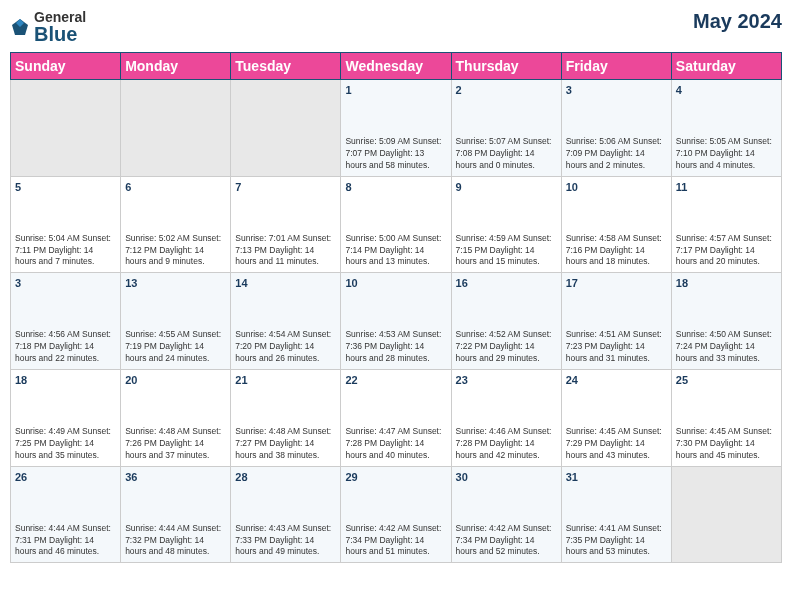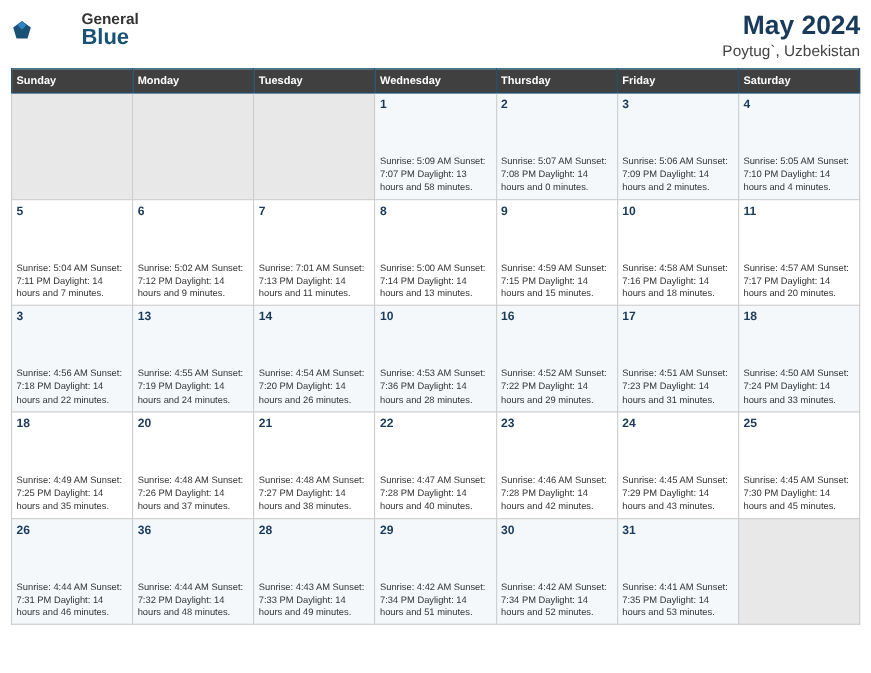--- a/index.html
+++ b/index.html
@@ -18,21 +18,20 @@
     }
     .header {
       display: flex;
       justify-content: space-between;
       align-items: flex-start;
       margin-bottom: 8px;
     }
     .logo {
       display: flex;
       align-items: center;
-      gap: 40px;
     }
     .logo-text {
       display: flex;
       flex-direction: column;
       line-height: 1;
     }
     .logo-general {
       font-size: 14px;
       font-weight: bold;
       color: #333;
@@ -44,37 +43,37 @@
     }
     .logo-icon {
       width: 20px;
       height: 20px;
       margin-right: 4px;
     }
     .title-block {
       text-align: right;
     }
     .cal-title {
-      font-size: 24px;
+      font-size: 20px;
       font-weight: bold;
       color: #1a3a5c;
     }
     .cal-subtitle {
       font-size: 14px;
       color: #444;
     }
     table {
       width: 100%;
       border-collapse: collapse;
       table-layout: fixed;
     }
     thead th {
-      background-color: #404040;
+      background-color: #ec4899;
       color: #fff;
-      font-size: 10px;
+      font-size: 14px;
       font-weight: bold;
       padding: 5px 4px;
       text-align: left;
       border: 1px solid #1a5276;
     }
     tbody td {
       border: 1px solid #ccc;
       vertical-align: top;
       padding: 4px;
       font-size: 9px;
@@ -112,21 +111,20 @@
         <polygon points="10,2 18,8 15,18 5,18 2,8" fill="#1a5276"></polygon>
         <polygon points="10,2 14,6 10,10 6,6" fill="#2e86c1"></polygon>
       </svg>
       <div class="logo-text">
         <span class="logo-general">General</span>
         <span class="logo-blue">Blue</span>
       </div>
     </div>
     <div class="title-block">
       <div class="cal-title">May 2024</div>
-      <div class="cal-subtitle">Poytug`, Uzbekistan</div>
     </div>
   </div>
 
   <table>
     <thead>
       <tr>
         <th>Sunday</th>
         <th>Monday</th>
         <th>Tuesday</th>
         <th>Wednesday</th>

